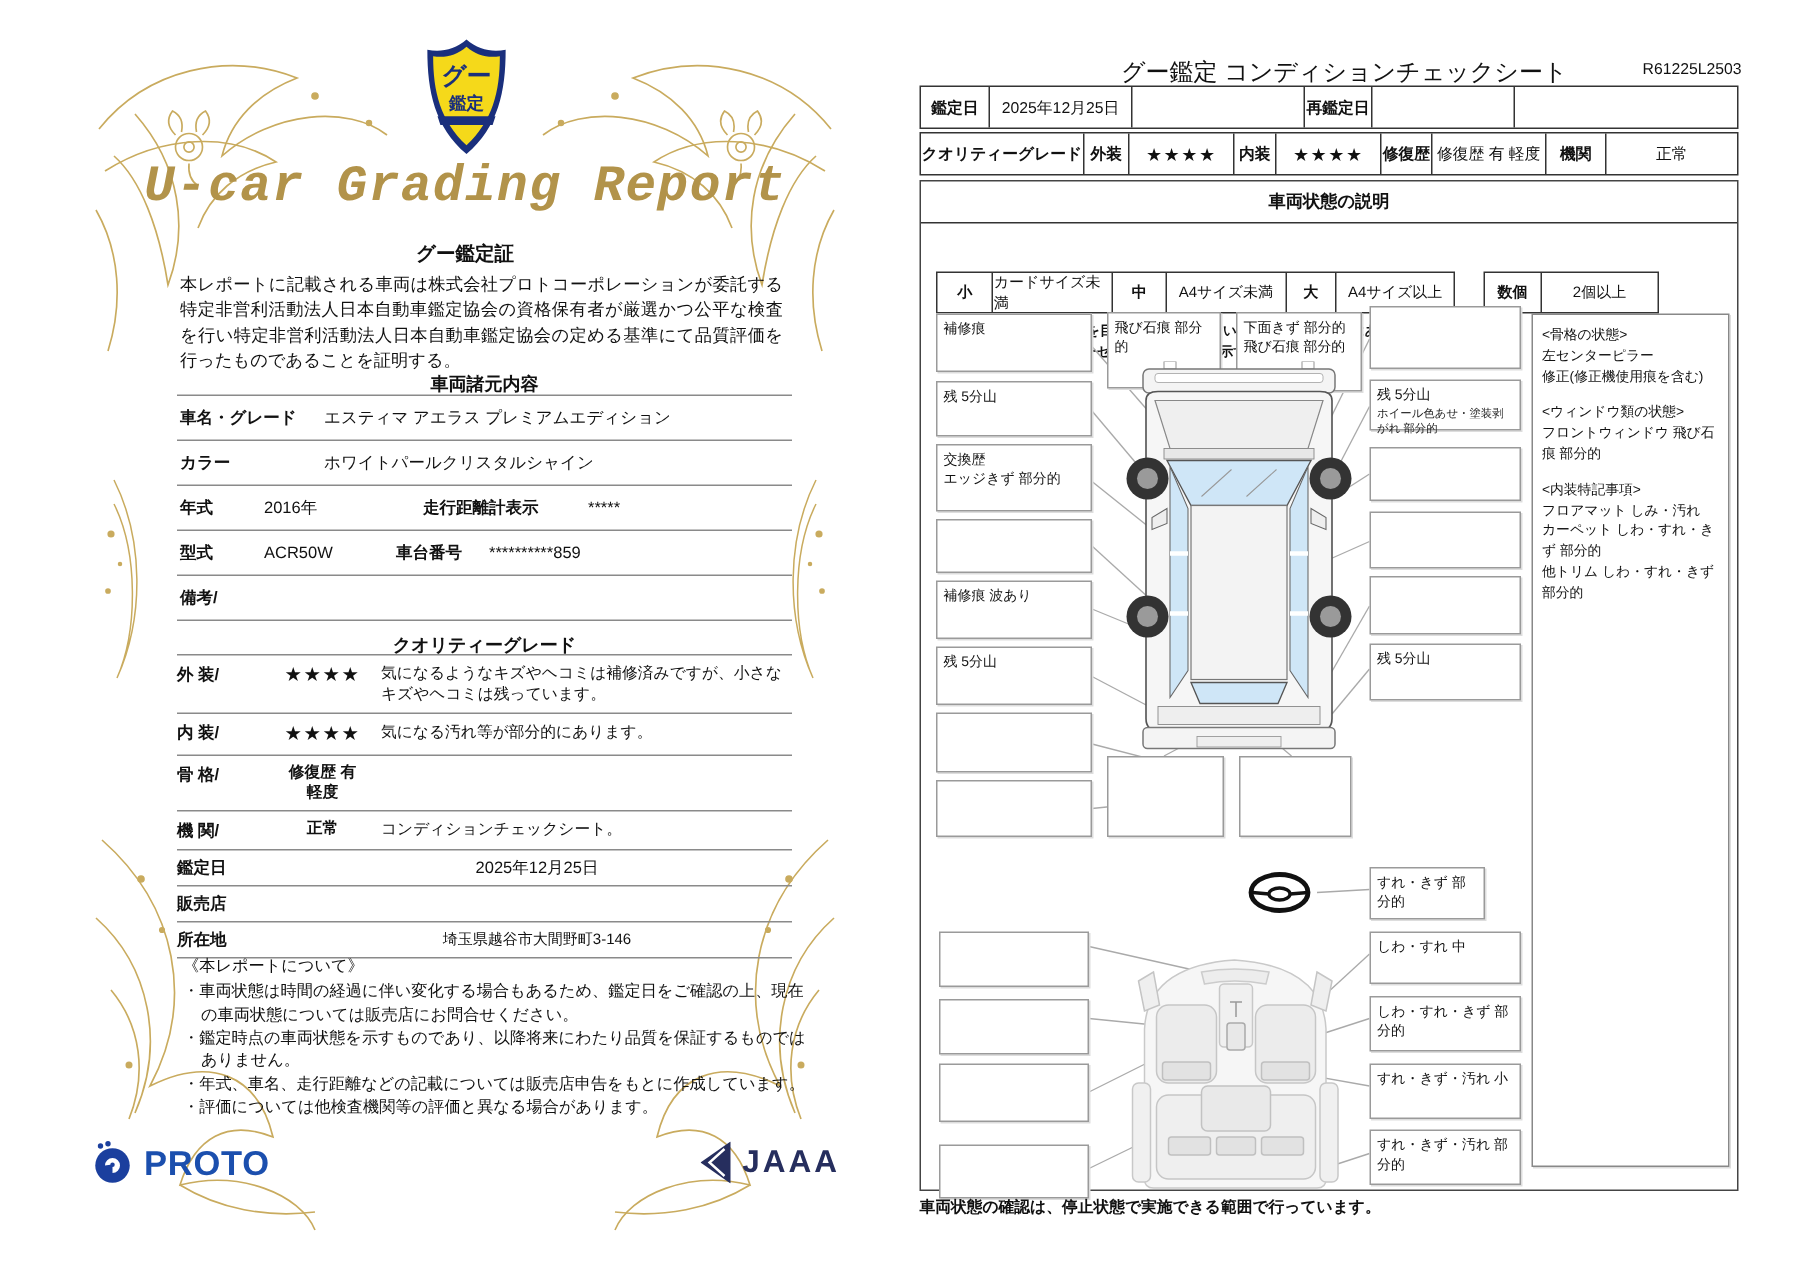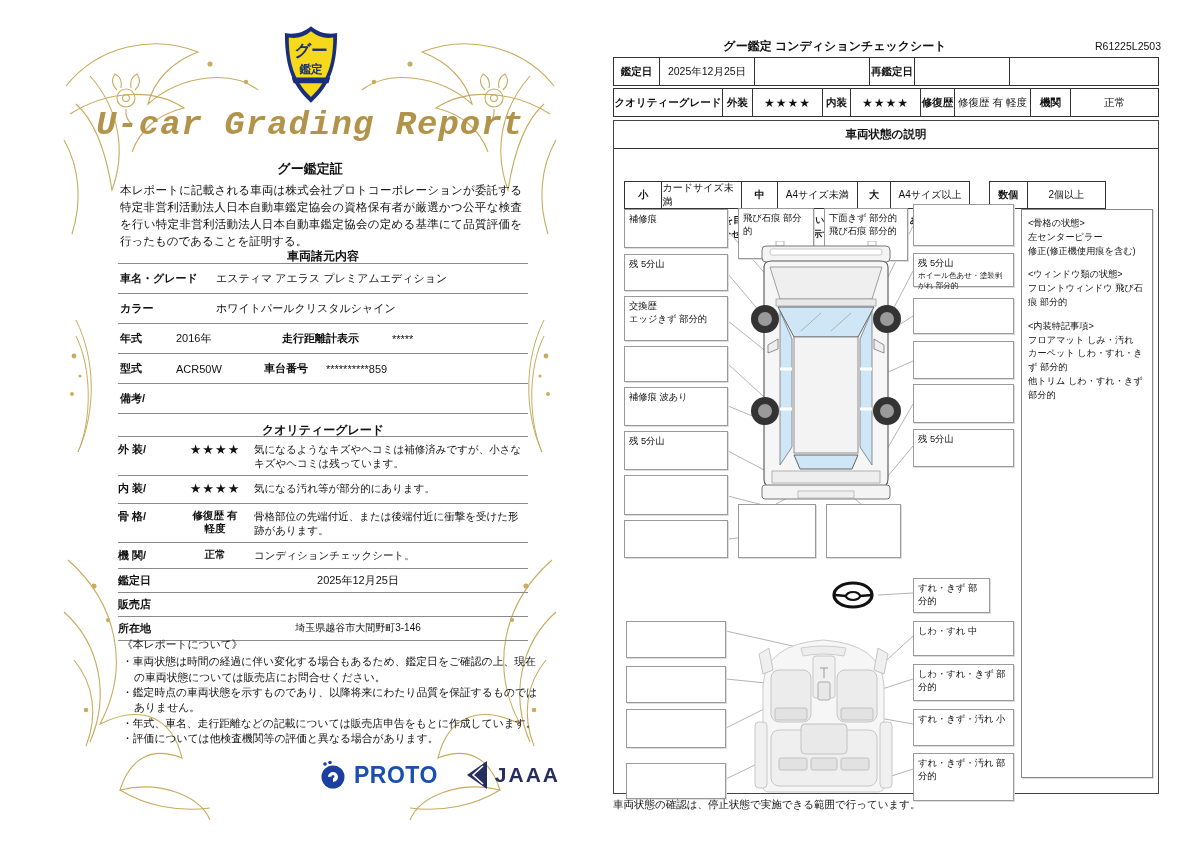--- a/index.html
+++ b/index.html
@@ -28,26 +28,26 @@
   .gstars{font-size:13px;letter-spacing:1px}
   .gdesc{flex:1;line-height:1.35}
   .irow{display:flex;border-top:1px solid #8a8a8a;padding:4px 0;align-items:center}
   .irow:last-child{border-bottom:1px solid #8a8a8a}
   .ilabel{width:70px;flex:none;font-weight:bold;font-size:11px}
   .ivalue{flex:1;text-align:center;font-size:11px}
   .notes{position:absolute;left:62px;top:617px;width:420px;font-family:"Liberation Serif","DejaVu Serif",serif;
        font-size:10.8px;line-height:1.42;color:#111}
   .notes .nt{margin-bottom:2px}
   .notes .nb{padding-left:12px;text-indent:-12px}
-  .logos{position:absolute;left:0;top:740px;width:500px;display:flex;justify-content:flex-end;gap:29px;align-items:center}
+  .logos{position:absolute;left:0;top:740px;width:500px;display:flex;justify-content:space-between;gap:29px;align-items:center}
   .proto-text{font-weight:800;font-size:23px;color:#1b4fae;letter-spacing:.5px}
   .jaaa-text{font-weight:800;font-size:21px;color:#262e5e;letter-spacing:2px}
   
   #right-page{position:absolute;left:605px;top:30px;width:560px;height:805px;font-size:10px;color:#111}
-  .rp-title{position:absolute;left:20px;top:8px;width:420px;text-align:center;font-size:12px;font-weight:bold}
+  .rp-title{position:absolute;left:20px;top:8px;width:420px;text-align:right;font-size:16px;font-weight:normal}
   .rp-doc{position:absolute;right:4px;top:10px;font-size:10.5px}
   .trow{position:absolute;display:flex;border:1px solid #333;background:#fff}
   .tcell{border-left:1px solid #333;display:flex;align-items:center;justify-content:center;
          font-size:10.5px;box-sizing:border-box;height:100%}
   .tcell:first-child{border-left:none}
   .tbold{font-weight:bold}
   .stars{font-size:12px;letter-spacing:1px;font-weight:bold}
   #cond-box{position:absolute;left:8px;top:90px;width:544px;height:672px;border:1.5px solid #444;background:#fff}
   #cond-head{position:absolute;left:0;top:0;width:100%;height:27px;border-bottom:1px solid #333;
          display:flex;align-items:center;justify-content:center;font-weight:bold;font-size:11.5px}
@@ -56,21 +56,21 @@
   .lcell:first-child{border-left:none}
   .tire-note{position:absolute;left:10px;top:93px;font-size:9px;font-weight:600;line-height:1.5}
   .nbox{position:absolute;border:1px solid #9a9a9a;background:#fff;font-size:9.3px;
         padding:3px 4px;line-height:1.35;box-sizing:border-box;box-shadow:1px 1px 0 #ddd}
   .nbox .sub{display:block;font-size:7.6px;margin-top:1px;color:#222}
   .pre{white-space:pre-line}
   #cond-notes{position:absolute;left:407px;top:88px;width:132px;height:569px;border:1px solid #888;
         box-shadow:1px 1px 0 #ddd;padding:7px 6px;box-sizing:border-box;font-size:9.2px;line-height:1.5}
   #cond-notes .blk{margin-bottom:10px;white-space:pre-line}
   #connectors{position:absolute;left:0;top:0;width:544px;height:672px;pointer-events:none}
-  #rp-footer{position:absolute;left:8px;top:768px;font-size:10.5px;font-weight:normal}
+  #rp-footer{position:absolute;left:8px;top:768px;font-size:10.5px;font-weight:bold}
 </style>
 </head>
 <body>
 
 <div id="left-page">
 
   <svg class="ornament" viewBox="0 0 500 810">
     <defs>
       <g id="tl-corner" stroke="#c9ab5e" fill="none" stroke-width="1.1">
         <path d="M6,66 C38,26 92,14 138,32 C112,42 94,60 88,84 C122,54 172,50 198,70"></path>
@@ -159,21 +159,20 @@
     </div>
     <div class="grow">
       <span class="glabel">内 装/</span>
       <span class="gvalue gstars">★★★★</span>
       <span class="gdesc">気になる汚れ等が部分的にあります。</span>
     </div>
     <div class="grow">
       <span class="glabel">骨 格/</span>
       <span class="gvalue">修復歴 有
 軽度</span>
-      <span class="gdesc">骨格部位の先端付近、または後端付近に衝撃を受けた形跡があります。</span>
     </div>
     <div class="grow">
       <span class="glabel">機 関/</span>
       <span class="gvalue">正常</span>
       <span class="gdesc">コンディションチェックシート。</span>
     </div>
     <div class="irow">
       <span class="ilabel">鑑定日</span>
       <span class="ivalue">2025年12月25日</span>
     </div>
@@ -392,17 +391,17 @@
 
     <div class="nbox" style="left:12px;top:500px;width:100px;height:37px"></div>
     <div class="nbox" style="left:12px;top:545px;width:100px;height:37px"></div>
     <div class="nbox" style="left:12px;top:588px;width:100px;height:39px"></div>
     <div class="nbox" style="left:12px;top:642px;width:100px;height:36px"></div>
 
     <div class="nbox" style="left:299px;top:457px;width:77px;height:35px">すれ・きず 部分的</div>
     <div class="nbox" style="left:299px;top:500px;width:101px;height:35px">しわ・すれ 中</div>
     <div class="nbox" style="left:299px;top:543px;width:101px;height:37px">しわ・すれ・きず 部分的</div>
     <div class="nbox" style="left:299px;top:588px;width:101px;height:37px">すれ・きず・汚れ 小</div>
-    <div class="nbox" style="left:299px;top:632px;width:101px;height:48px">すれ・きず・汚れ 部分的</div>
+    <div class="nbox" style="left:299px;top:632px;width:101px;height:37px">すれ・きず・汚れ 部分的</div>
   </div>
 
   <div id="rp-footer">車両状態の確認は、停止状態で実施できる範囲で行っています。</div>
 </div>
 
 </body></html>

